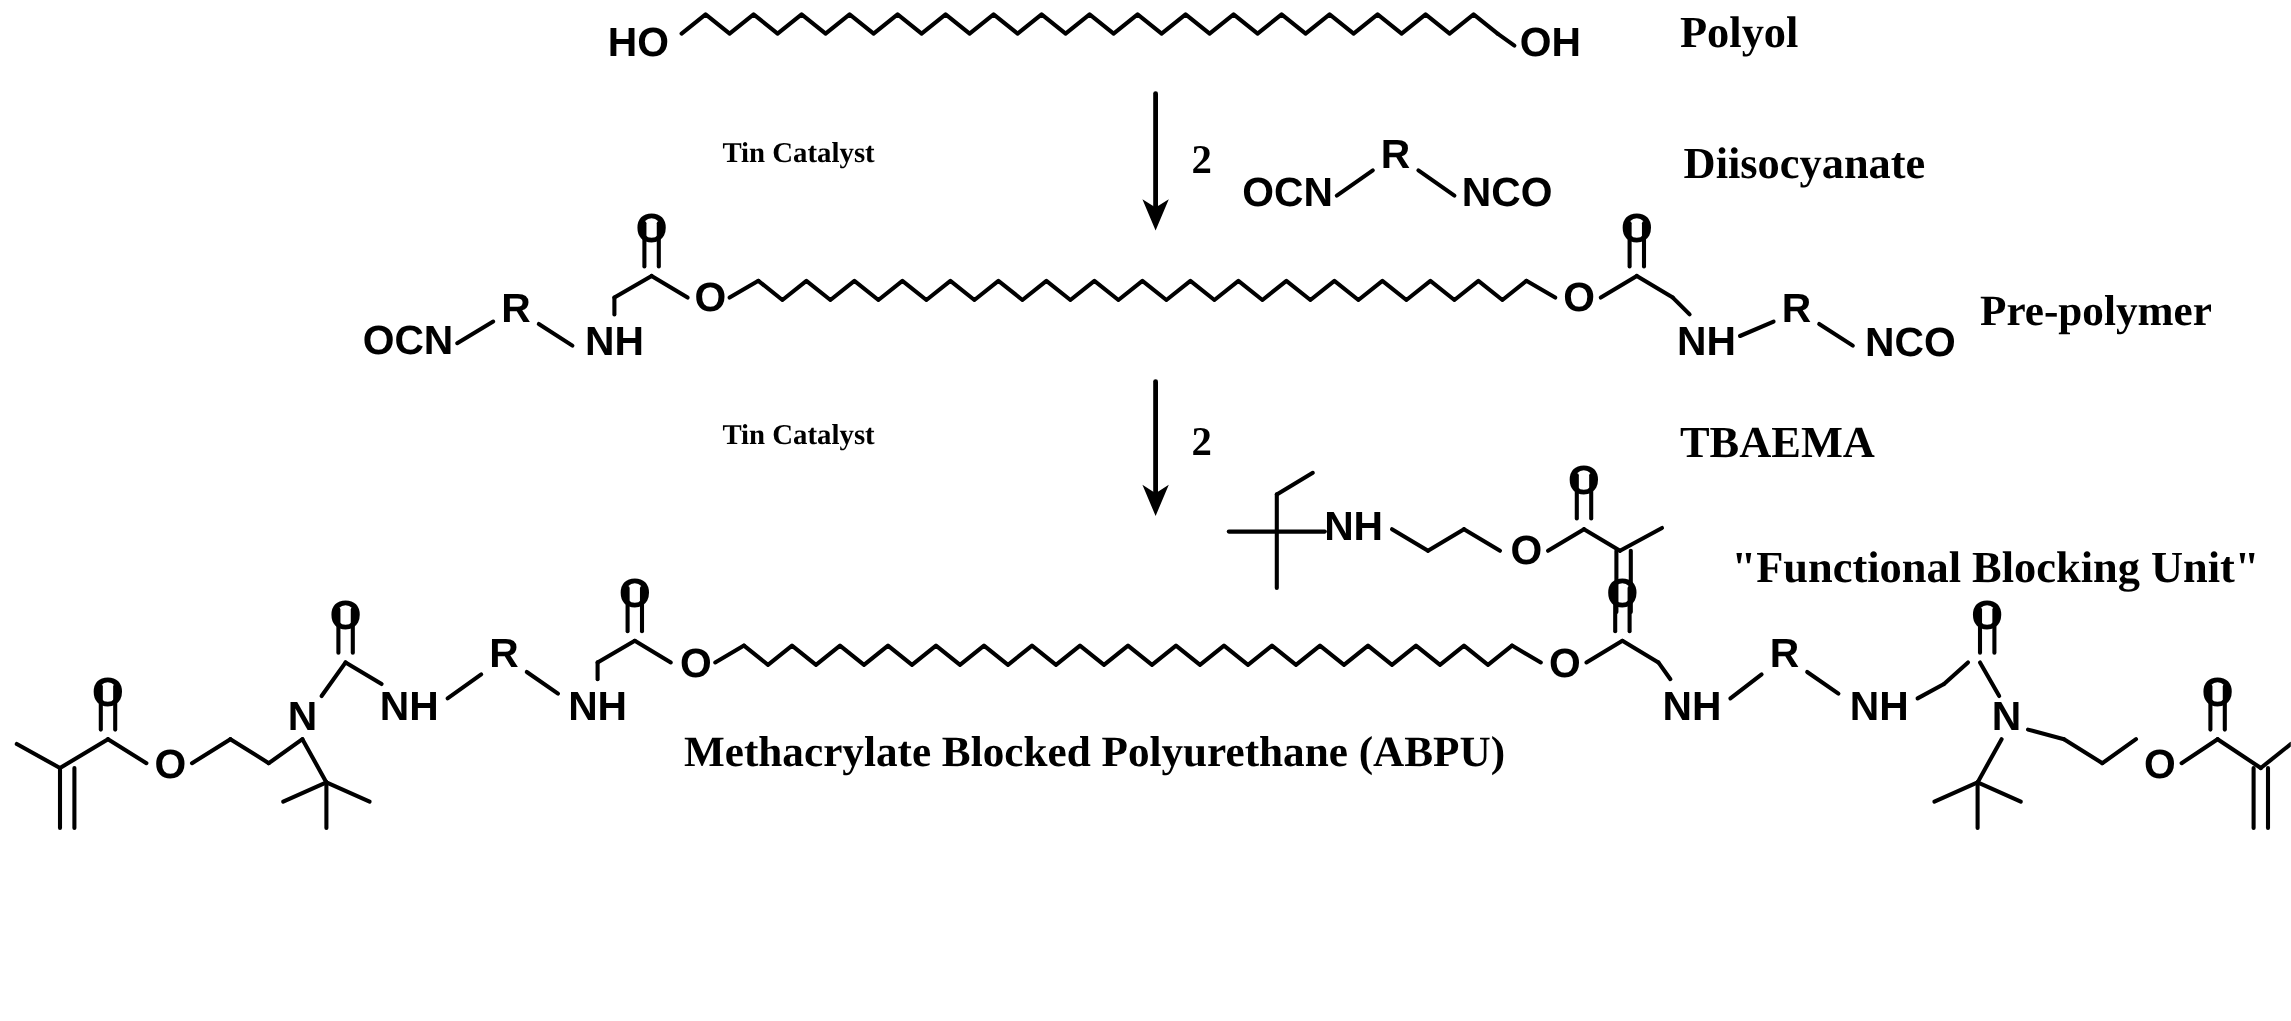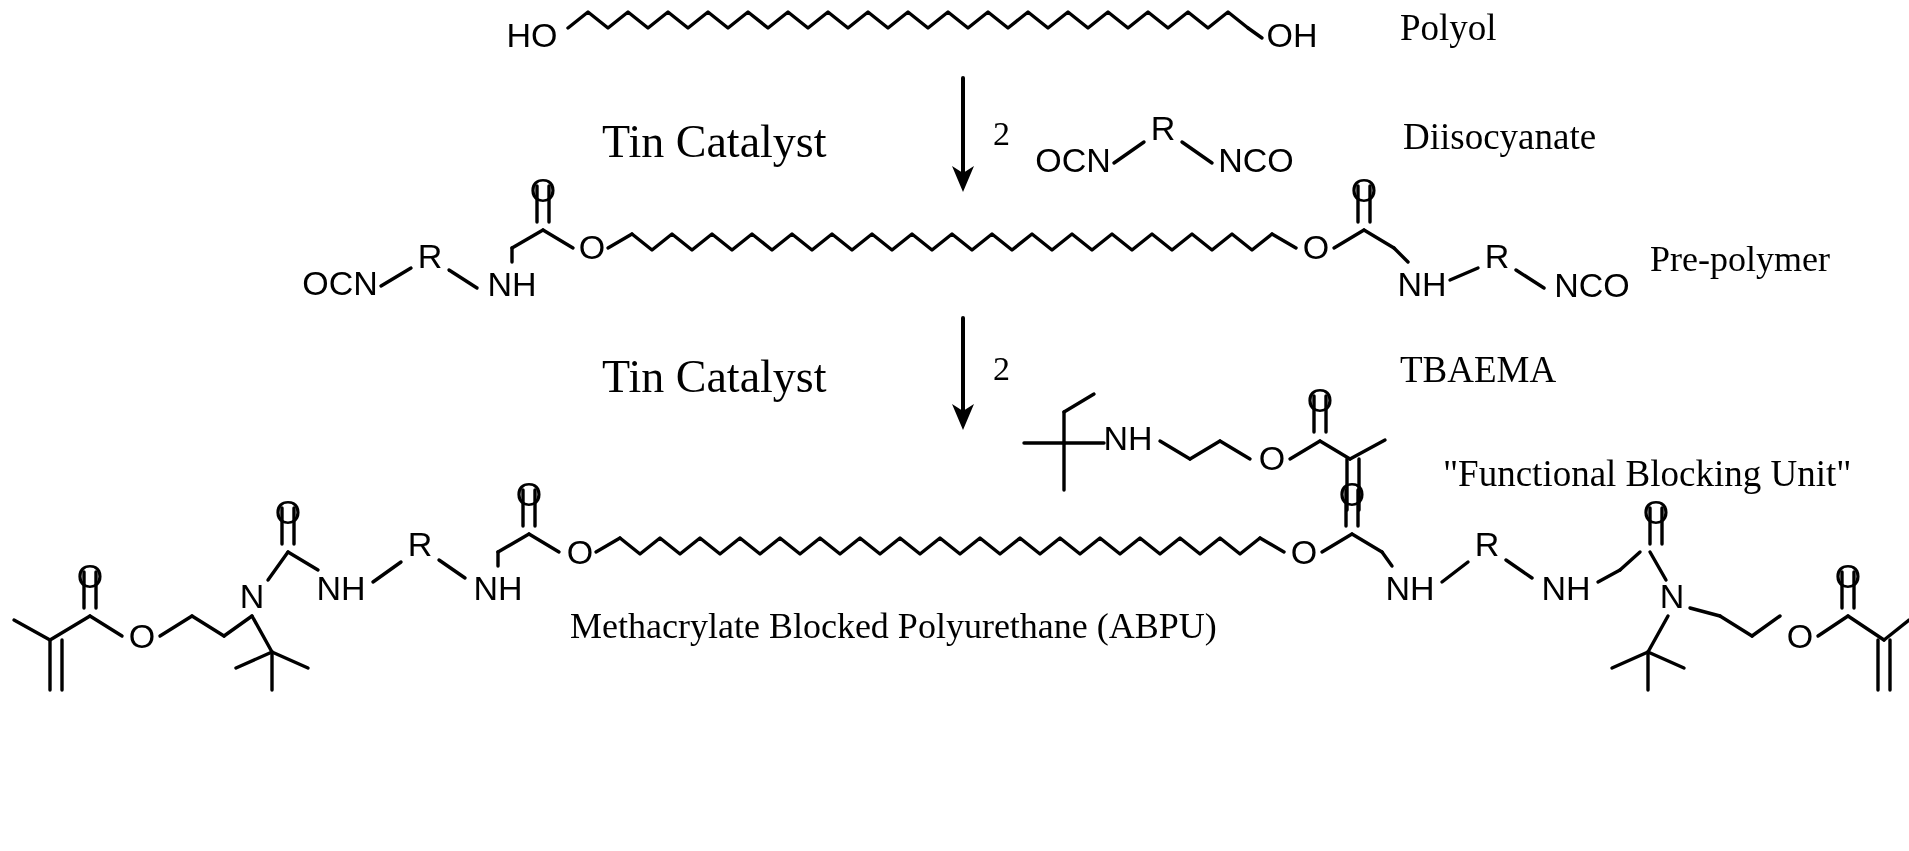--- a/index.html
+++ b/index.html
@@ -1,20 +1,20 @@
 <!DOCTYPE html>
 <html><head>
 <meta charset="utf-8">
 <style>
   html,body{margin:0;padding:0;background:#fff;}
   body{width:1909px;height:851px;position:relative;overflow:hidden;
        font-family:"Liberation Serif", serif; color:#000;}
-  .scheme{position:absolute;left:0;top:0;width:1909px;height:719px;}
+  .scheme{position:absolute;left:0;top:0;width:1909px;height:719px;font-weight:bold;}
   .lbl{position:absolute;font-family:"Liberation Serif",serif;color:#000;white-space:nowrap;}
-  .cond{font-size:46px;}
+  .cond{font-size:24px;}
   .name{font-size:37px;text-align:center;}
   .prodname{font-size:36px;}
   .stoich{font-size:34px;}
   svg{display:block;}
   svg text{font-family:"Liberation Sans",sans-serif;fill:#000;}
 </style>
 </head>
 <body>
 
 <div class="scheme">

